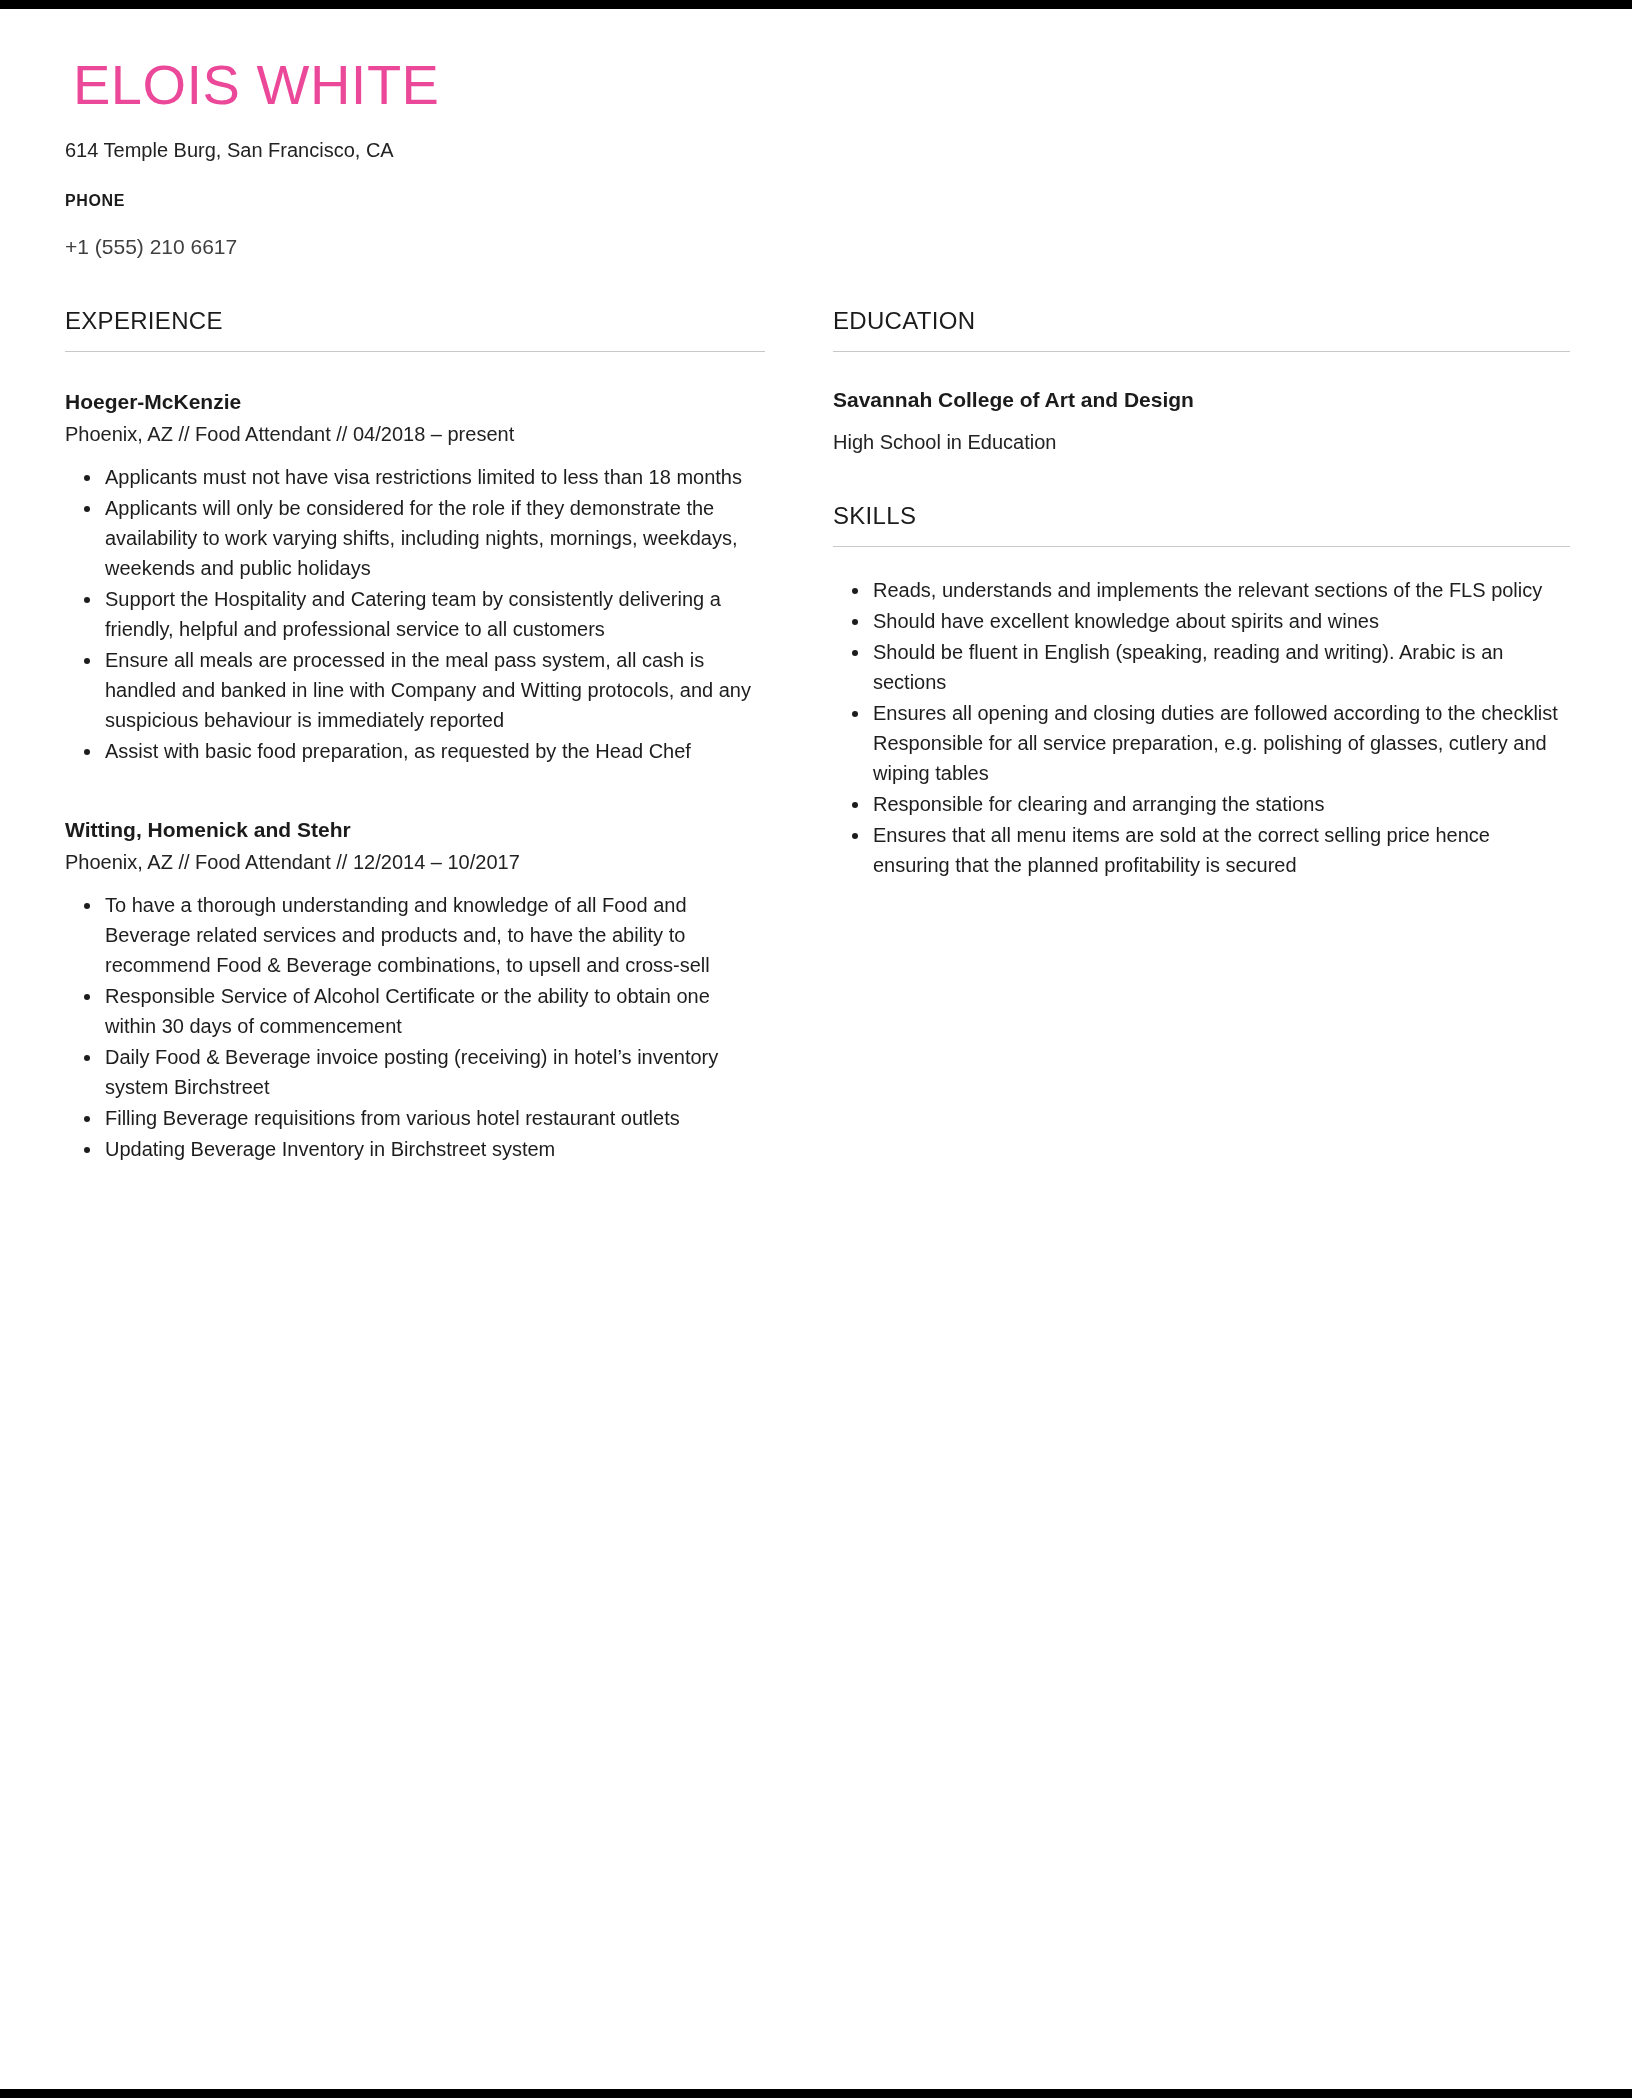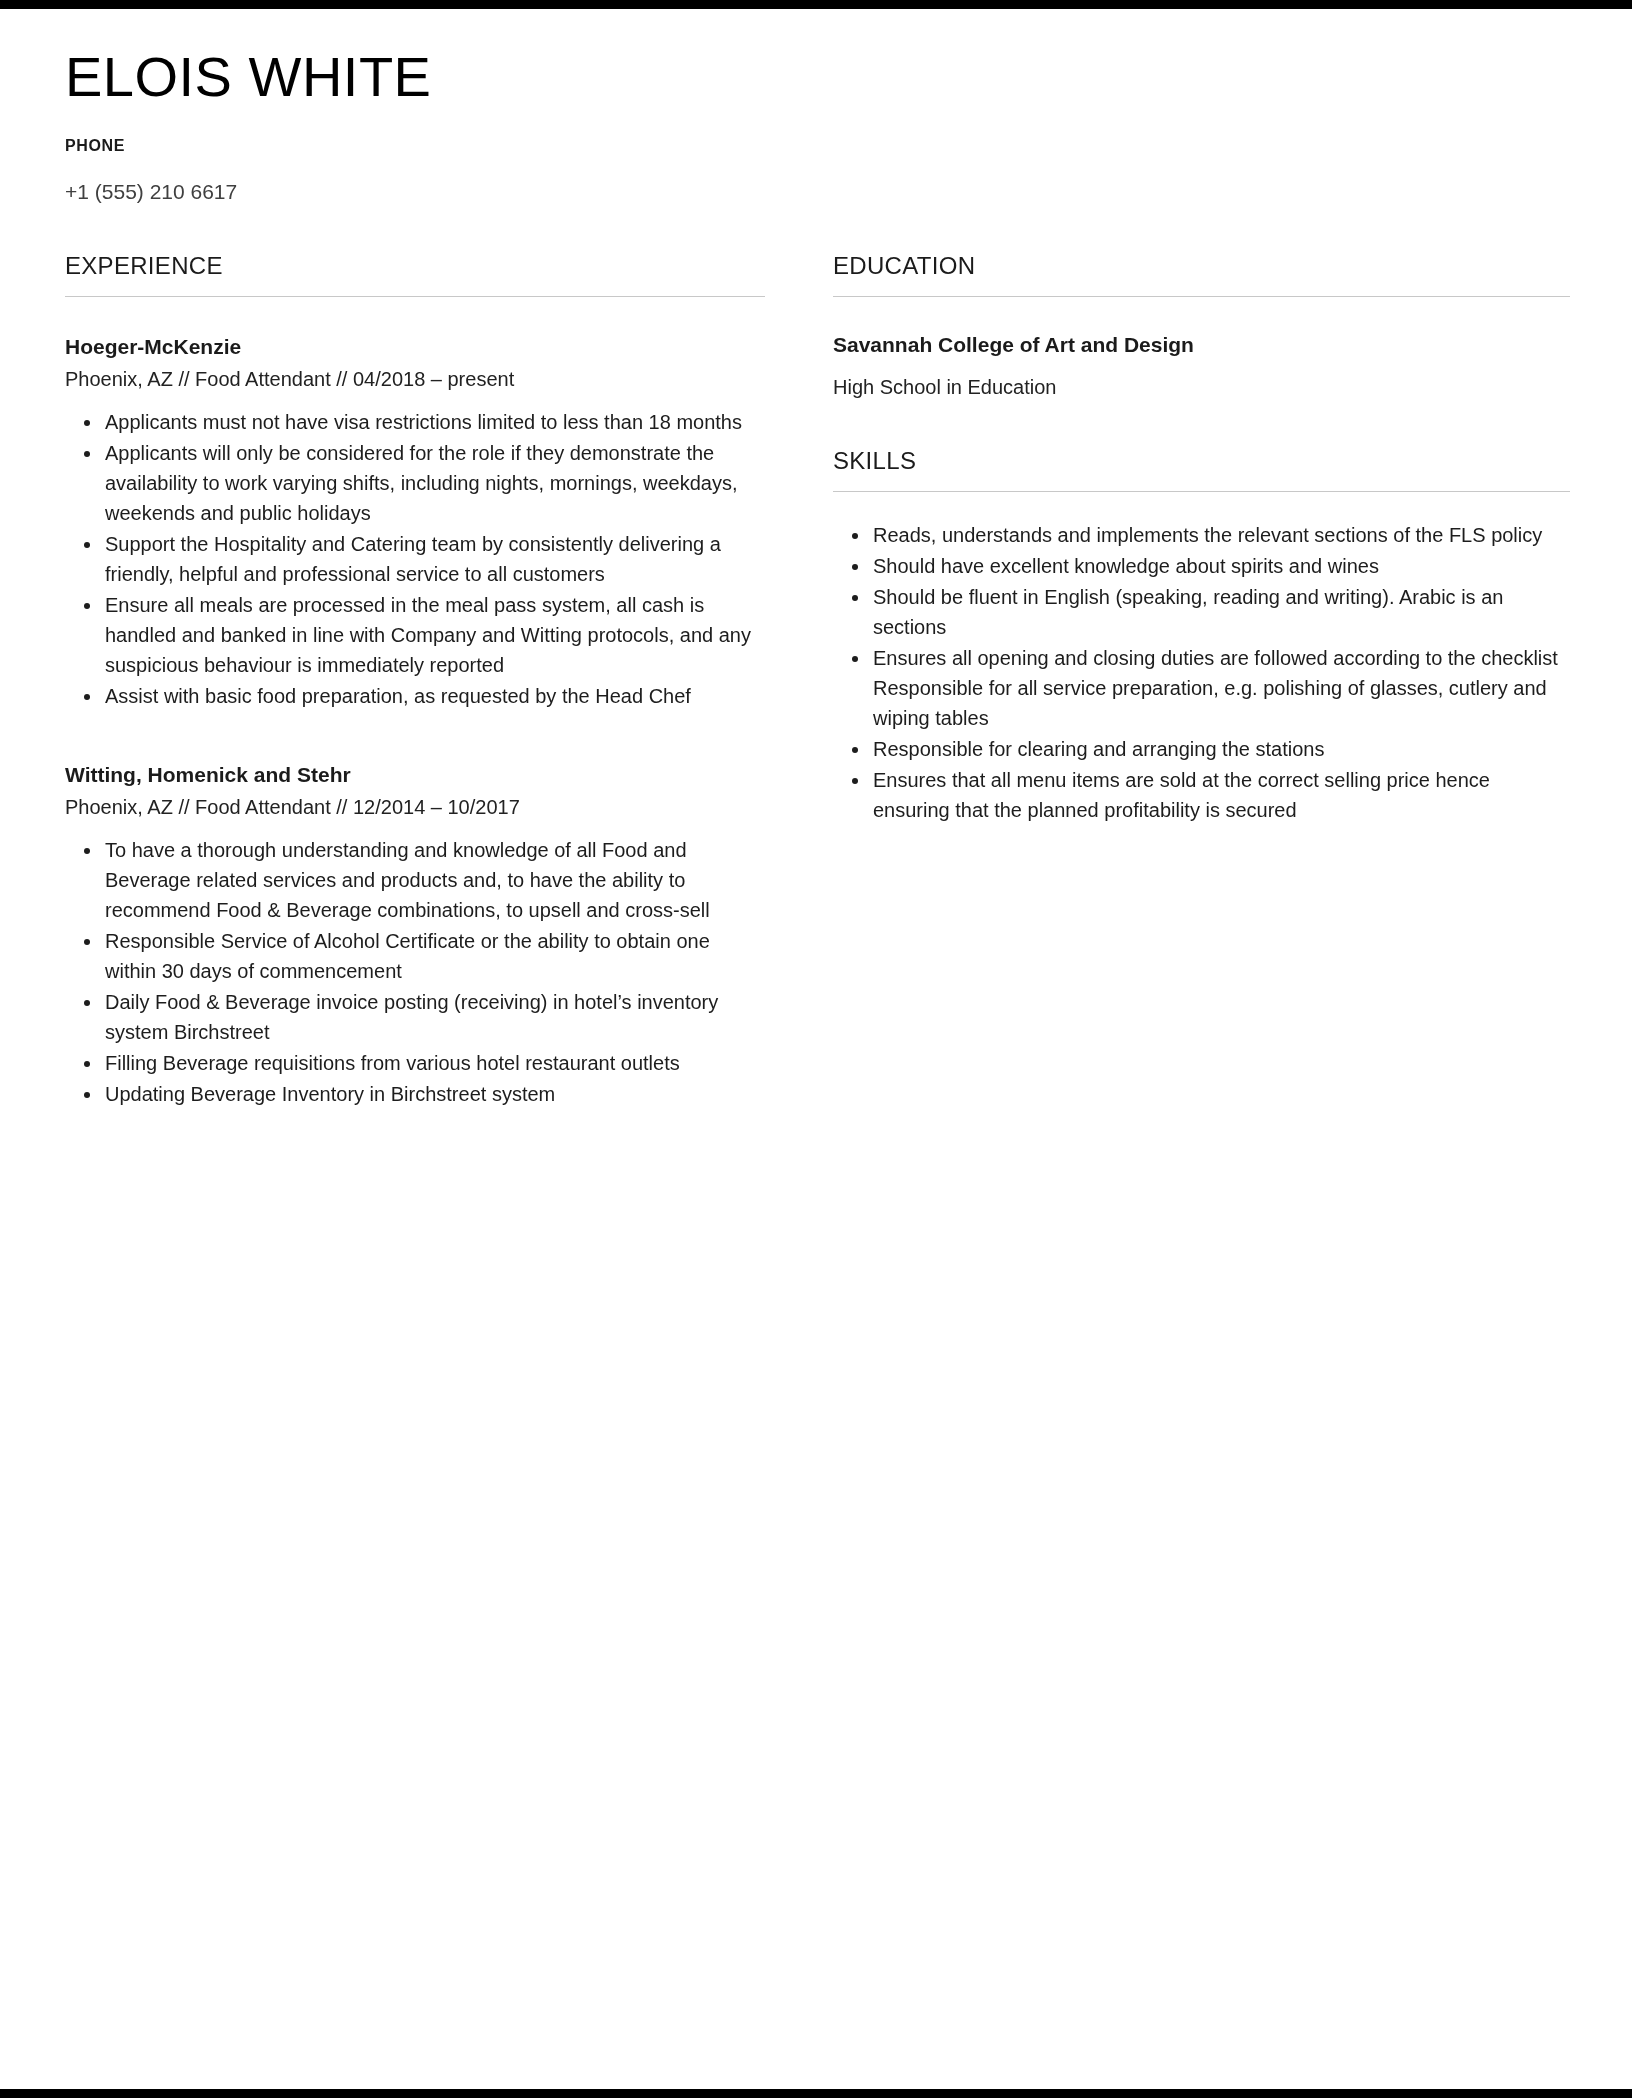--- a/index.html
+++ b/index.html
@@ -21,25 +21,25 @@
   }
   .top-bar { top: 0; }
   .bottom-bar { bottom: 0; }
 
   .page {
     padding: 48px 62px 0 65px;
   }
 
   
   .candidate-name {
-    margin: 0;
+    margin: 8px;
     font-size: 56px;
     font-weight: normal;
     letter-spacing: 0.5px;
-    color: #000000;
+    color: #ec4899;
     line-height: 1.05;
   }
   .candidate-address {
     margin-top: 24px;
     font-size: 20px;
     color: #222222;
   }
   .phone-label {
     margin-top: 30px;
     font-size: 16px;
@@ -122,20 +122,21 @@
 </style>
 </head>
 <body>
 
 <div class="top-bar"></div>
 
 <div class="page">
 
   <header>
     <h1 class="candidate-name">ELOIS WHITE</h1>
+    <div class="candidate-address">614 Temple Burg, San Francisco, CA</div>
     <div class="phone-label">PHONE</div>
     <div class="phone-value">+1 (555) 210 6617</div>
   </header>
 
   <div class="columns">
 
     <section class="col-left">
       <h2 class="section-heading">EXPERIENCE</h2>
       <hr class="section-rule">
       <div id="jobs">

